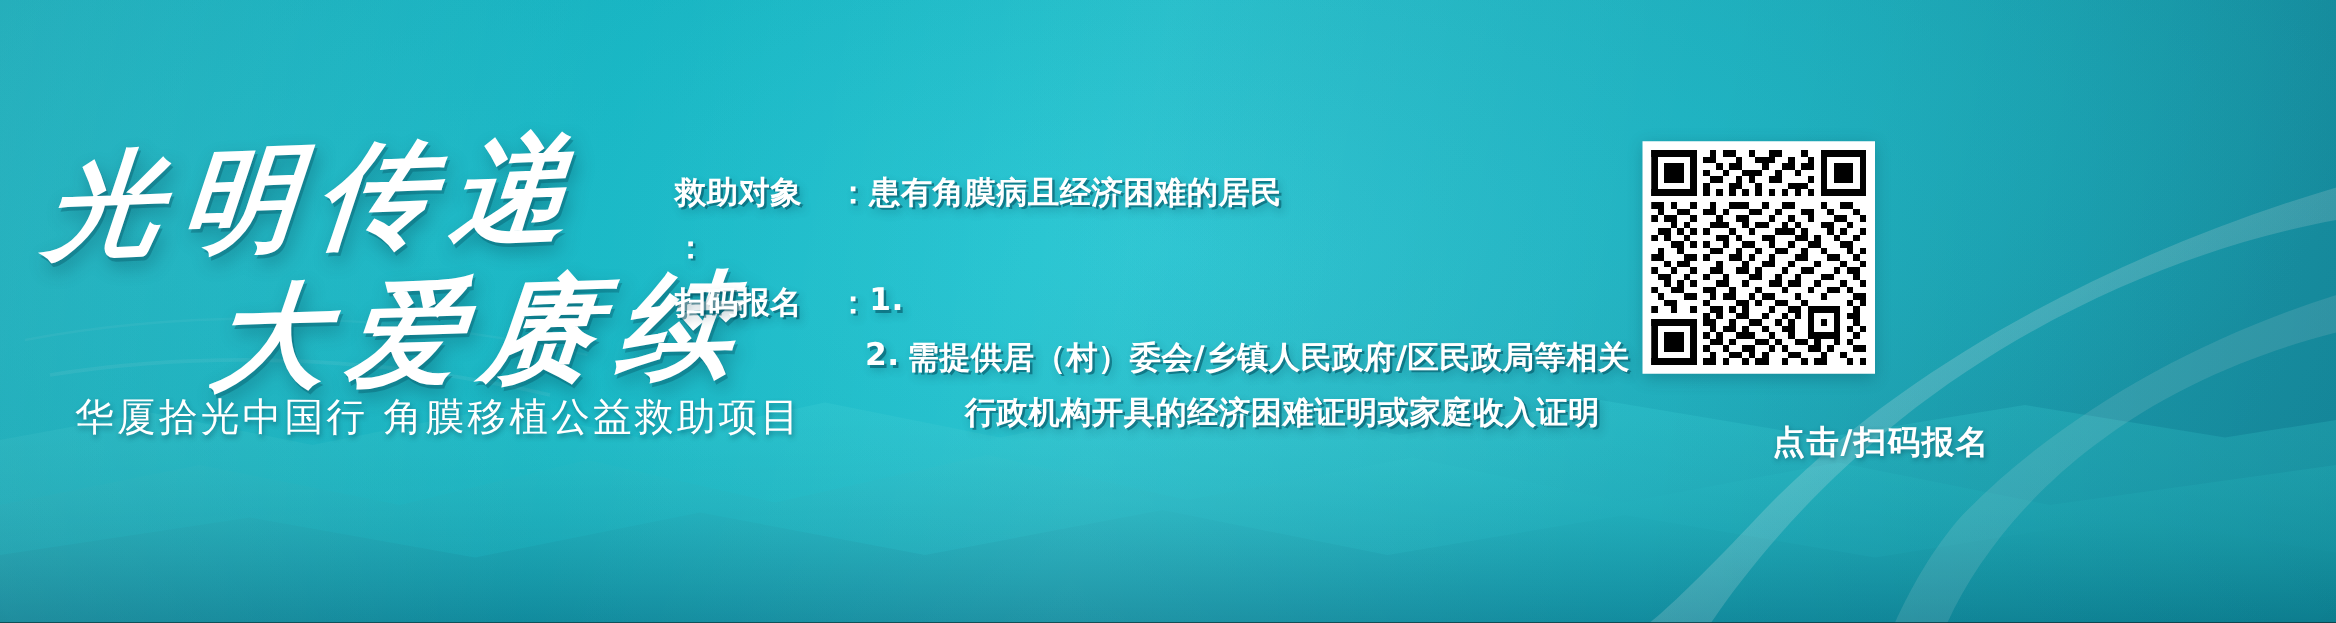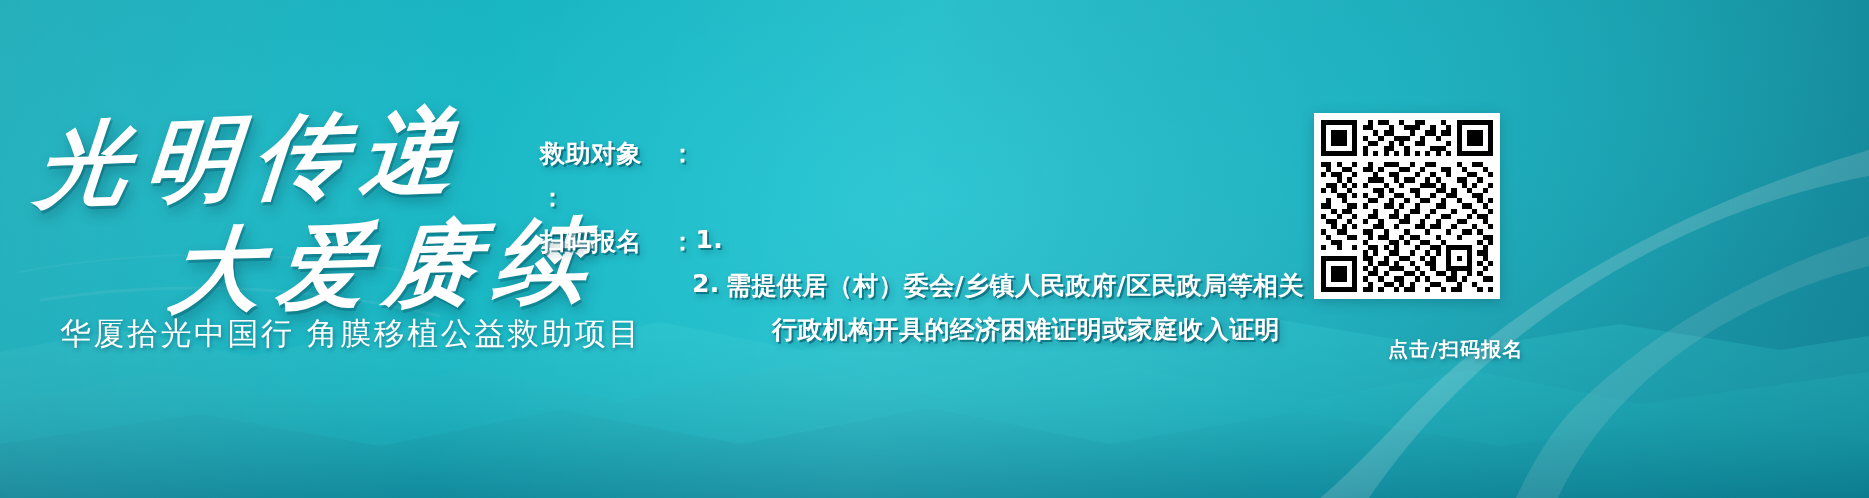--- a/index.html
+++ b/index.html
@@ -73,22 +73,22 @@
   
   .qr-box{
     position:absolute; left:1314px; top:113px;
     width:186px; height:186px;
     background:#ffffff;
     padding:7px;
     box-shadow:0 3px 12px rgba(0,55,70,0.28);
   }
   .qr-box svg{ display:block; width:172px; height:172px; }
   .cta{
-    position:absolute; left:1388px; top:336px;
-    font-size:20px; font-weight:700; color:#ffffff;
+    position:absolute; left:1418px; top:336px;
+    font-size:26px; font-weight:700; color:#ffffff;
     letter-spacing:1.2px; white-space:nowrap;
     text-shadow:1px 2px 4px rgba(0,60,75,0.45);
   }
 </style>
 </head>
 <body>
 
 <div class="banner">
 
   <svg class="mountains" viewBox="0 0 1869 498" preserveAspectRatio="none">
@@ -131,20 +131,21 @@
     <div class="calli calli-1">光明传递</div>
     <div class="calli calli-2">大爱赓续</div>
   </div>
   <div class="tagline">华厦拾光中国行 角膜移植公益救助项目</div>
 
   <div class="info">
 
     <div class="line">
       <span class="lbl">救助对象</span>
       <span class="colon">：</span>
+      <span class="val">患有角膜病且经济困难的居民</span>
     </div>
 
     <div class="line">
       <span class="colon">：</span>
     </div>
 
     <div class="line">
       <span class="lbl">扫码报名</span>
       <span class="colon">：</span>
       <span class="idx">1.</span>

